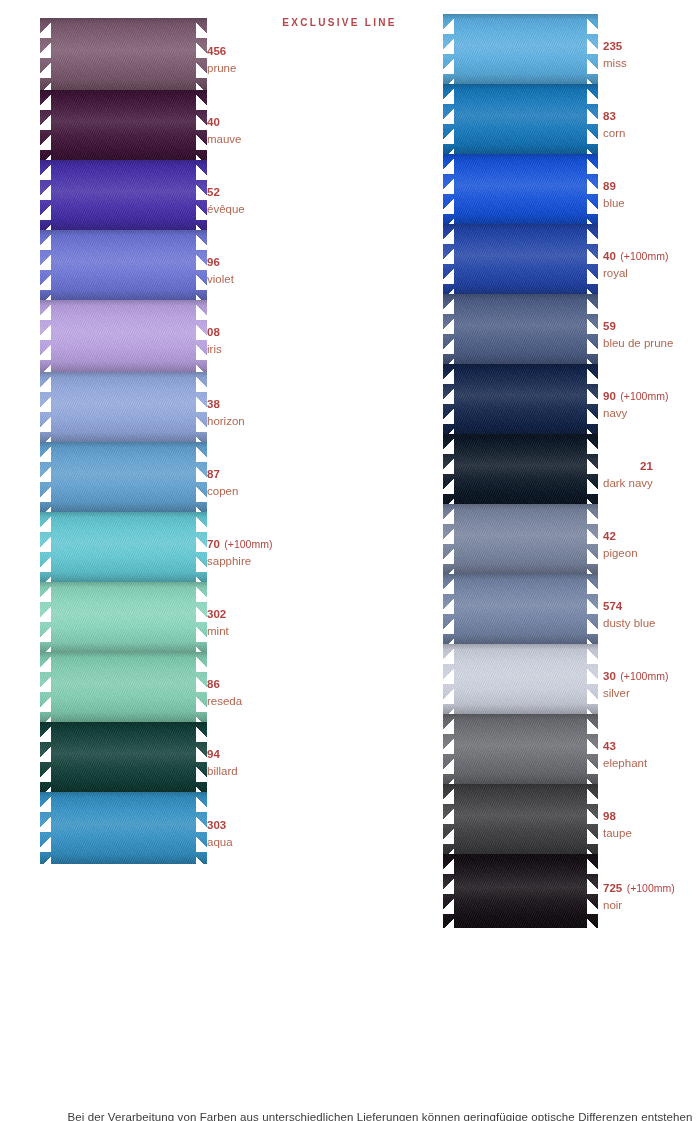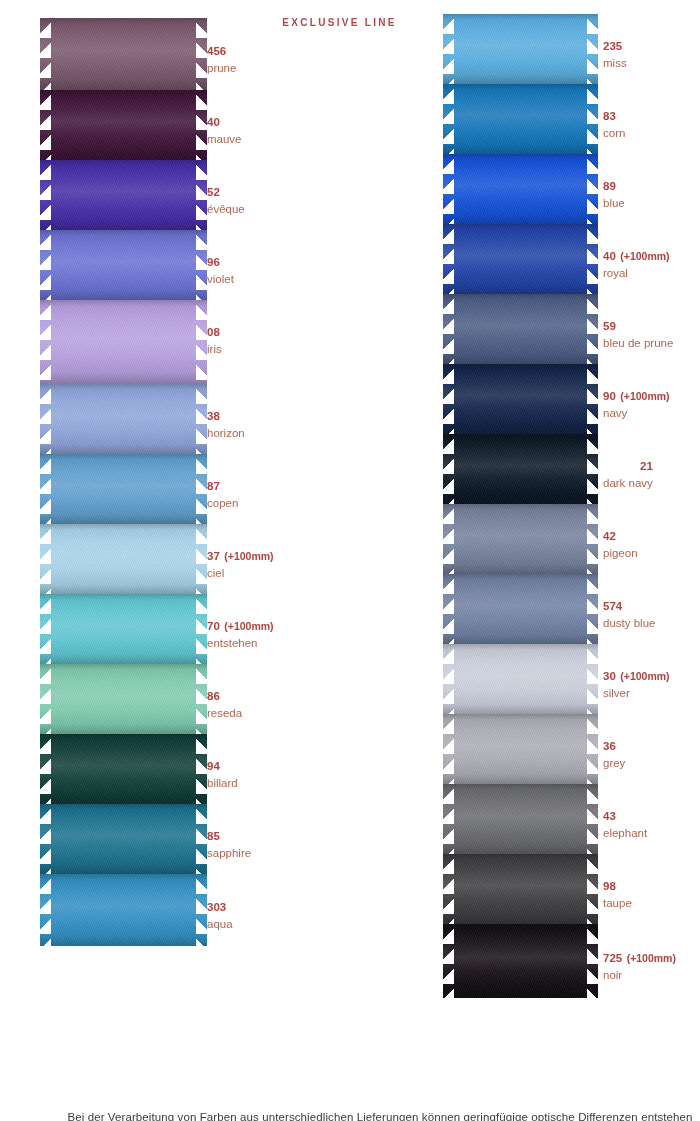--- a/index.html
+++ b/index.html
@@ -100,21 +100,21 @@
   #column-left .label  { margin-left: 0px; }
   #column-right .label { margin-left: 5px; }
   .label-code {
     font-size: 11.5px;
     font-weight: bold;
     color: #b2423f;
     margin-top: 36px;
   }
   .label-extra {
     font-size: 10.5px;
-    font-weight: bold;
+    font-weight: normal;
     color: #b2423f;
   }
   .label-name {
     font-size: 11.5px;
     color: #b2654f;
     display: block;
     margin-top: 1px;
   }
 
   
@@ -146,51 +146,47 @@
       <div class="label" style="top: 20px;"><span class="label-code">40</span><span class="label-name">mauve</span></div>
     </div>
     <div class="swatch-row" style="height: 70px;">
       <div class="swatch" style="background: rgb(66, 41, 168);"></div>
       <div class="label" style="top: 20px;"><span class="label-code">52</span><span class="label-name">évêque</span></div>
     </div>
     <div class="swatch-row" style="height: 70px;">
       <div class="swatch" style="background: rgb(104, 113, 214);"></div>
       <div class="label" style="top: 20px;"><span class="label-code">96</span><span class="label-name">violet</span></div>
     </div>
-    <div class="swatch-row" style="height: 84px;">
+    <div class="swatch-row" style="height: 72px;">
       <div class="swatch" style="background: rgb(185, 160, 226);"></div>
       <div class="label" style="top: 20px;"><span class="label-code">08</span><span class="label-name">iris</span></div>
     </div>
     <div class="swatch-row" style="height: 70px;">
       <div class="swatch" style="background: rgb(143, 166, 221);"></div>
       <div class="label" style="top: 20px;"><span class="label-code">38</span><span class="label-name">horizon</span></div>
     </div>
     <div class="swatch-row" style="height: 70px;">
       <div class="swatch" style="background: rgb(94, 159, 208);"></div>
       <div class="label" style="top: 20px;"><span class="label-code">87</span><span class="label-name">copen</span></div>
     </div>
     <div class="swatch-row" style="height: 70px;">
-      <div class="swatch" style="background: rgb(168, 212, 234);"></div>
-      <div class="label" style="top: 20px;"><span class="label-code">37</span> <span class="label-extra">(+100mm)</span><span class="label-name">ciel</span></div>
-    </div>
-    <div class="swatch-row" style="height: 70px;">
       <div class="swatch" style="background: rgb(94, 200, 212);"></div>
-      <div class="label" style="top: 20px;"><span class="label-code">70</span> <span class="label-extra">(+100mm)</span><span class="label-name">entstehen</span></div>
+      <div class="label" style="top: 20px;"><span class="label-code">70</span> <span class="label-extra">(+100mm)</span><span class="label-name">sapphire</span></div>
+    </div>
+    <div class="swatch-row" style="height: 70px;">
+      <div class="swatch" style="background: rgb(135, 214, 187);"></div>
+      <div class="label" style="top: 20px;"><span class="label-code">302</span><span class="label-name">mint</span></div>
     </div>
     <div class="swatch-row" style="height: 70px;">
       <div class="swatch" style="background: rgb(126, 205, 176);"></div>
       <div class="label" style="top: 20px;"><span class="label-code">86</span><span class="label-name">reseda</span></div>
     </div>
     <div class="swatch-row" style="height: 70px;">
       <div class="swatch" style="background: rgb(11, 58, 52);"></div>
       <div class="label" style="top: 20px;"><span class="label-code">94</span><span class="label-name">billard</span></div>
-    </div>
-    <div class="swatch-row" style="height: 70px;">
-      <div class="swatch" style="background: rgb(23, 112, 142);"></div>
-      <div class="label" style="top: 20px;"><span class="label-code">85</span><span class="label-name">sapphire</span></div>
     </div>
     <div class="swatch-row" style="height: 72px;">
       <div class="swatch" style="background: rgb(46, 143, 196);"></div>
       <div class="label" style="top: 21px;"><span class="label-code">303</span><span class="label-name">aqua</span></div>
     </div>
   </div>
 <div class="column" id="column-right">
     <div class="swatch-row" style="height: 70px;">
       <div class="swatch" style="background: rgb(87, 174, 226);"></div>
       <div class="label" style="top: 20px;"><span class="label-code">235</span><span class="label-name">miss</span></div>
@@ -225,24 +221,20 @@
     </div>
     <div class="swatch-row" style="height: 70px;">
       <div class="swatch" style="background: rgb(111, 128, 163);"></div>
       <div class="label" style="top: 20px;"><span class="label-code">574</span><span class="label-name">dusty blue</span></div>
     </div>
     <div class="swatch-row" style="height: 70px;">
       <div class="swatch" style="background: rgb(203, 208, 221);"></div>
       <div class="label" style="top: 20px;"><span class="label-code">30</span> <span class="label-extra">(+100mm)</span><span class="label-name">silver</span></div>
     </div>
     <div class="swatch-row" style="height: 70px;">
-      <div class="swatch" style="background: rgb(172, 173, 182);"></div>
-      <div class="label" style="top: 20px;"><span class="label-code">36</span><span class="label-name">grey</span></div>
-    </div>
-    <div class="swatch-row" style="height: 70px;">
       <div class="swatch" style="background: rgb(104, 105, 110);"></div>
       <div class="label" style="top: 20px;"><span class="label-code">43</span><span class="label-name">elephant</span></div>
     </div>
     <div class="swatch-row" style="height: 70px;">
       <div class="swatch" style="background: rgb(58, 58, 61);"></div>
       <div class="label" style="top: 20px;"><span class="label-code">98</span><span class="label-name">taupe</span></div>
     </div>
     <div class="swatch-row" style="height: 74px;">
       <div class="swatch" style="background: rgb(16, 10, 16);"></div>
       <div class="label" style="top: 22px;"><span class="label-code">725</span> <span class="label-extra">(+100mm)</span><span class="label-name">noir</span></div>

